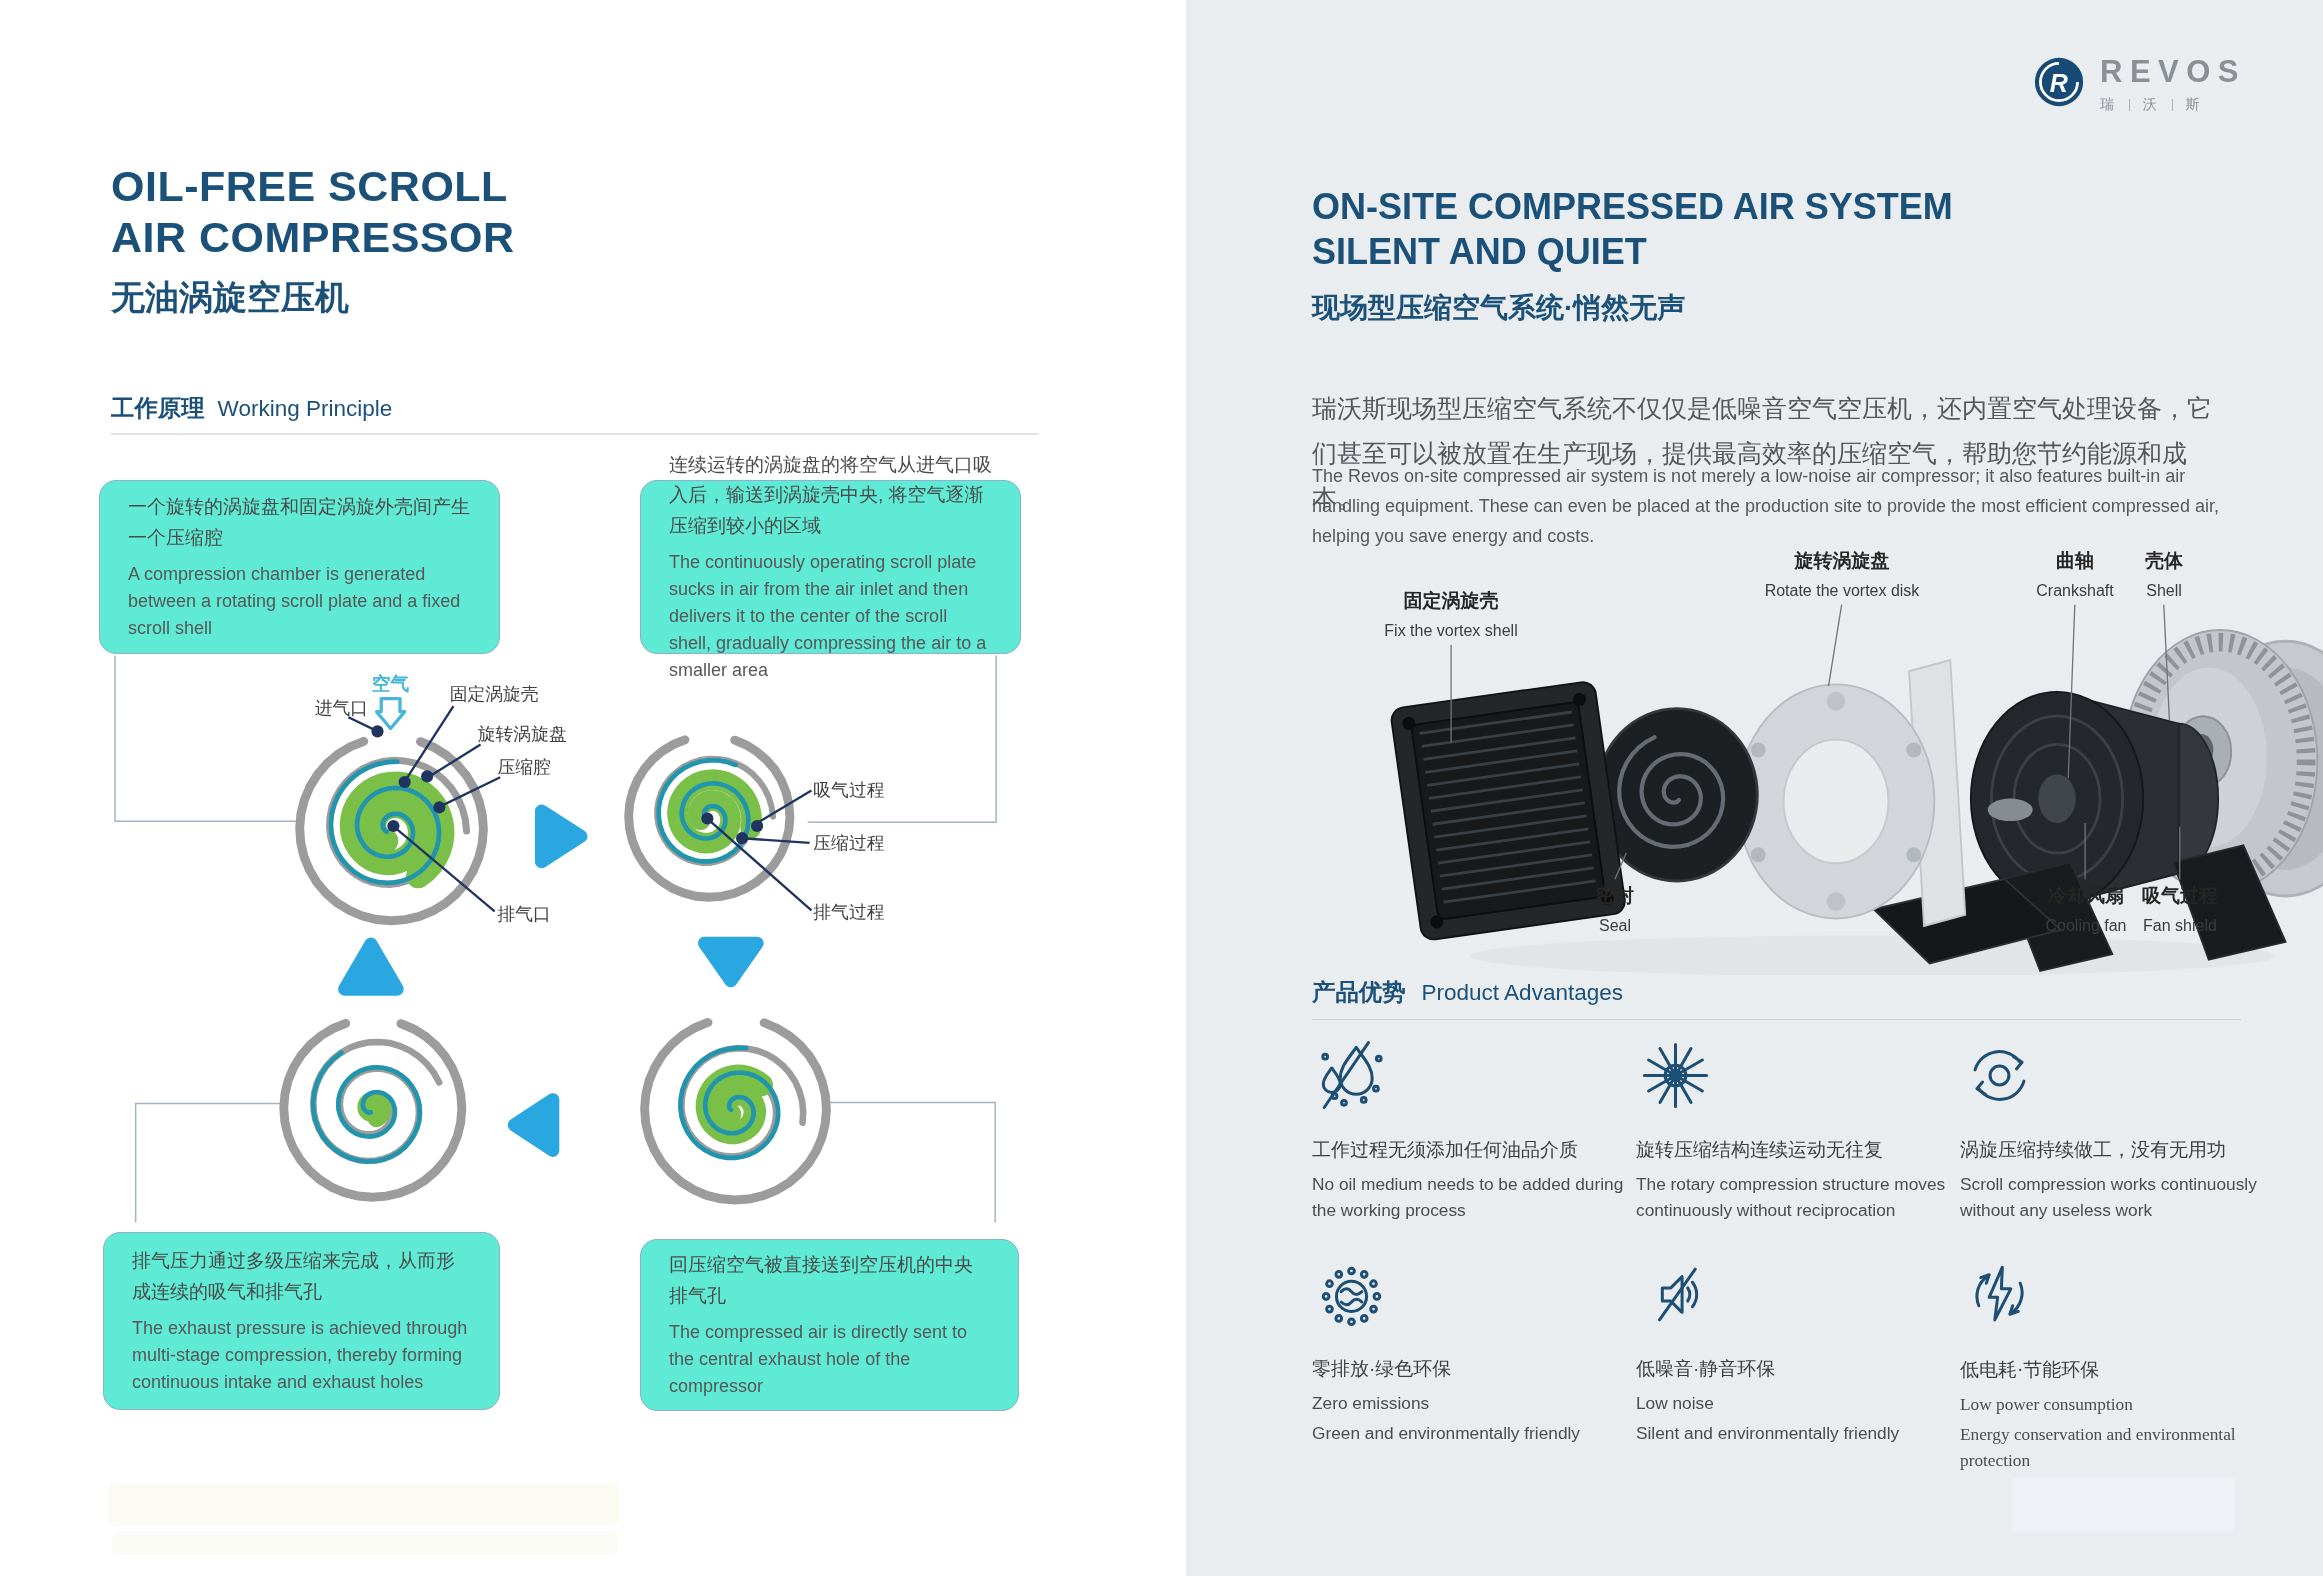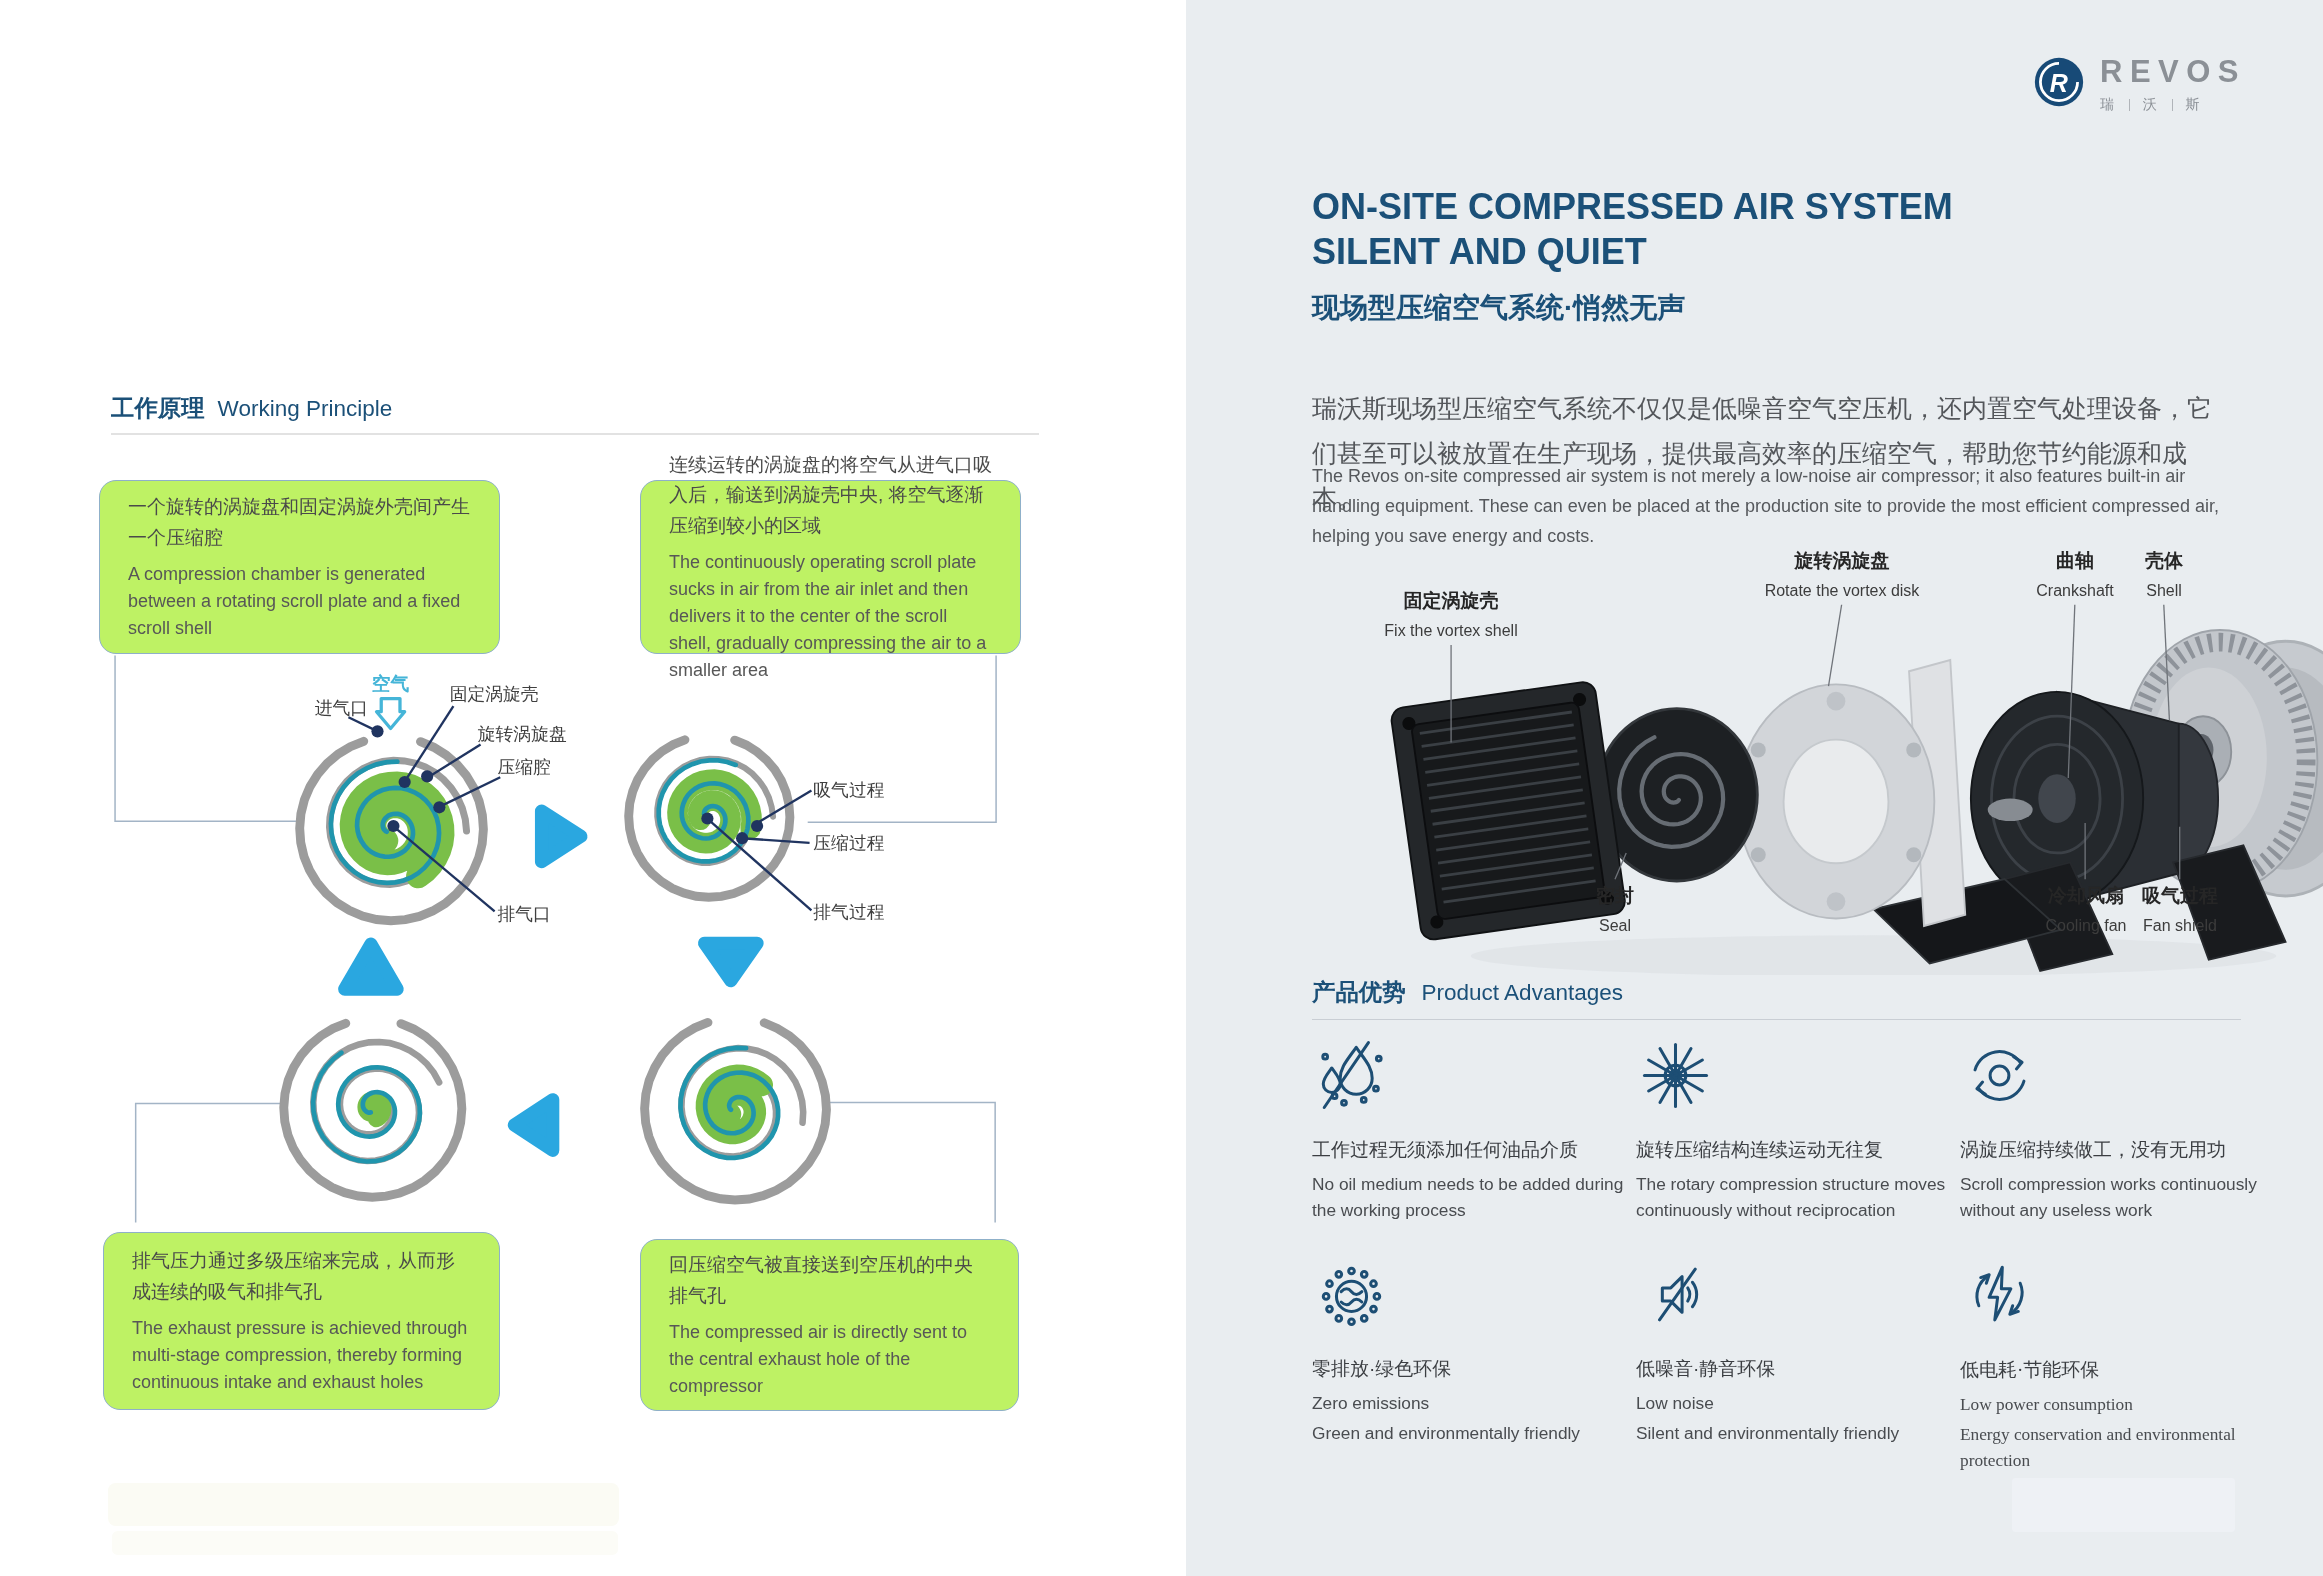--- a/index.html
+++ b/index.html
@@ -7,21 +7,21 @@
   .page{position:relative;width:2324px;height:1577px;overflow:hidden;background:#ffffff;}
   .abs{position:absolute;}
   
   .title-en{font-size:43px;font-weight:700;color:#1b5078;line-height:1.18;letter-spacing:0.5px;}
   .title-cn{font-size:34px;font-weight:700;color:#1b5078;margin-top:13px;}
   .section-row{display:flex;align-items:baseline;gap:13px;color:#1b5078;}
   .section-cn{font-size:23.4px;font-weight:700;}
   .section-en{font-size:22.5px;font-weight:500;}
   .divider{height:1.9px;background:#e2e2e2;}
   .pbox{position:absolute;border:1.5px solid #8fb0c9;border-radius:17px;box-sizing:border-box;
-        padding:22.5px 28px;display:flex;flex-direction:column;justify-content:center;background:#bef264;}
+        padding:22.5px 28px;display:flex;flex-direction:column;justify-content:center;background:#5eead4;}
   .pbox .cn{font-size:19px;color:#4a4a4a;line-height:1.62;}
   .pbox .en{font-size:18px;color:#575757;line-height:1.5;margin-top:7.5px;}
   svg text.dlabel{font-size:19px;fill:#3f3f3f;font-family:inherit;}
   svg text.dlabel-air{font-size:20px;fill:#45b5d8;font-weight:700;font-family:inherit;}
   
   .right-bg{left:1186px;top:0;width:1137px;height:1577px;background:#e9edf0;}
   .r-title-en{font-size:36px;font-weight:700;color:#1b5078;line-height:1.25;}
   .r-title-cn{font-size:28px;font-weight:700;color:#1b5078;margin-top:15px;}
   .intro{width:923px;}
   .intro-cn{font-size:25px;color:#53565a;line-height:1.8;}
@@ -46,20 +46,27 @@
   .logo-sep{width:0.9px;height:12px;background:#b0b4b9;}
   .ghost-right{left:2012px;top:1478px;width:223px;height:54px;background:#eef1f5;border-radius:3.7px;}
   .wm1{left:108px;top:1483px;width:511px;height:43px;background:#fbfbf4;border-radius:7.5px;}
   .wm2{left:112px;top:1531px;width:506px;height:24px;background:#fcfcf7;border-radius:5.6px;}
 </style>
 </head>
 <body>
 
 <div class="page">
 
+  <div class="abs" style="left:111px;top:161px;">
+    <div class="title-en">
+      <div>OIL-FREE SCROLL</div>
+      <div>AIR COMPRESSOR</div>
+    </div>
+    <div class="title-cn">无油涡旋空压机</div>
+  </div>
 
   <div class="abs section-row" style="left:111px;top:392px;">
     <span class="section-cn">工作原理</span>
     <span class="section-en">Working Principle</span>
   </div>
   <div class="abs divider" style="left:111px;top:433px;width:928px;"></div>
 
   <div class="pbox" style="left:99px;top:480px;width:401px;height:174px;">
     <div class="cn">一个旋转的涡旋盘和固定涡旋外壳间产生一个压缩腔</div>
     <div class="en">A compression chamber is generated between a rotating scroll plate and a fixed scroll shell</div>

